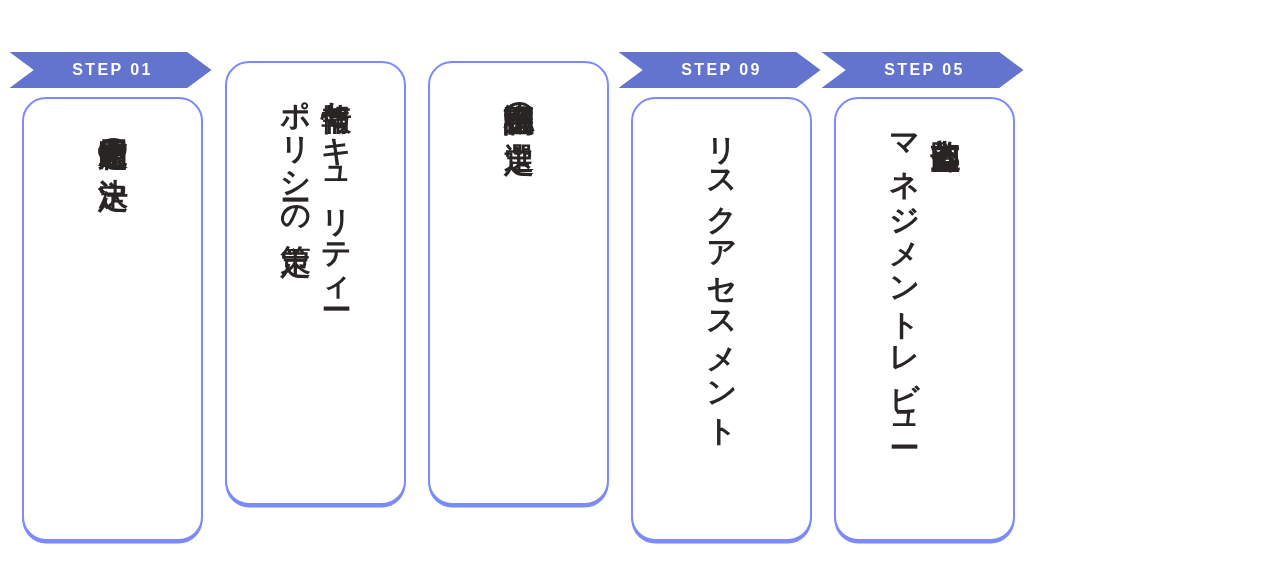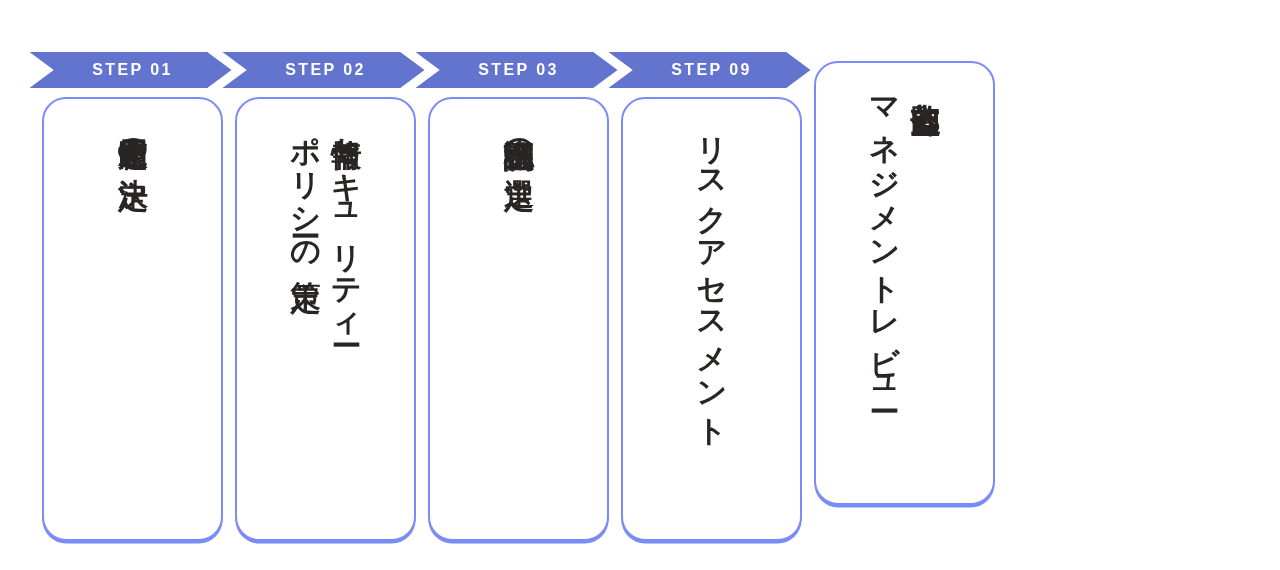--- a/index.html
+++ b/index.html
@@ -18,26 +18,27 @@
 
   .flow {
     position: relative;
     width: 1280px;
     height: 570px;
     box-sizing: border-box;
   }
 
   .steps-row {
     position: absolute;
-    left: 36px;
+    left: 16px;
     top: 52px;
     width: 1228px;
     display: flex;
     flex-direction: row;
     align-items: flex-start;
+    gap: 10px;
   }
 
   .step-col {
     position: relative;
     width: 193px;
     flex: 0 0 193px;
     display: flex;
     flex-direction: column;
     align-items: center;
   }
@@ -112,48 +113,45 @@
     <div class="step-col">
       <div class="step-banner">
         <span class="step-banner-label">STEP 01</span>
       </div>
       <div class="step-card">
         <div class="card-text">適用範囲の決定</div>
       </div>
     </div>
 
     <div class="step-col">
-      <div class="step-banner">
-        <span class="step-banner-label">STEP 02</span>
-      </div>
       <div class="step-card">
         <div class="card-text">情報セキュリティー</div>
         <div class="card-text">ポリシーの策定</div>
       </div>
     </div>
 
     <div class="step-col">
-      <div class="step-banner">
-        <span class="step-banner-label">STEP 03</span>
-      </div>
       <div class="step-card">
         <div class="card-text">認証機関の選定</div>
       </div>
     </div>
 
     <div class="step-col">
       <div class="step-banner">
         <span class="step-banner-label">STEP 09</span>
       </div>
       <div class="step-card">
         <div class="card-text">リスクアセスメント</div>
       </div>
     </div>
 
     <div class="step-col">
+      <div class="step-banner">
+        <span class="step-banner-label">STEP 05</span>
+      </div>
       <div class="step-card">
         <div class="card-text">内部監査と</div>
         <div class="card-text">マネジメントレビュー</div>
       </div>
     </div>
 
 
   </div>
 </div>
 

